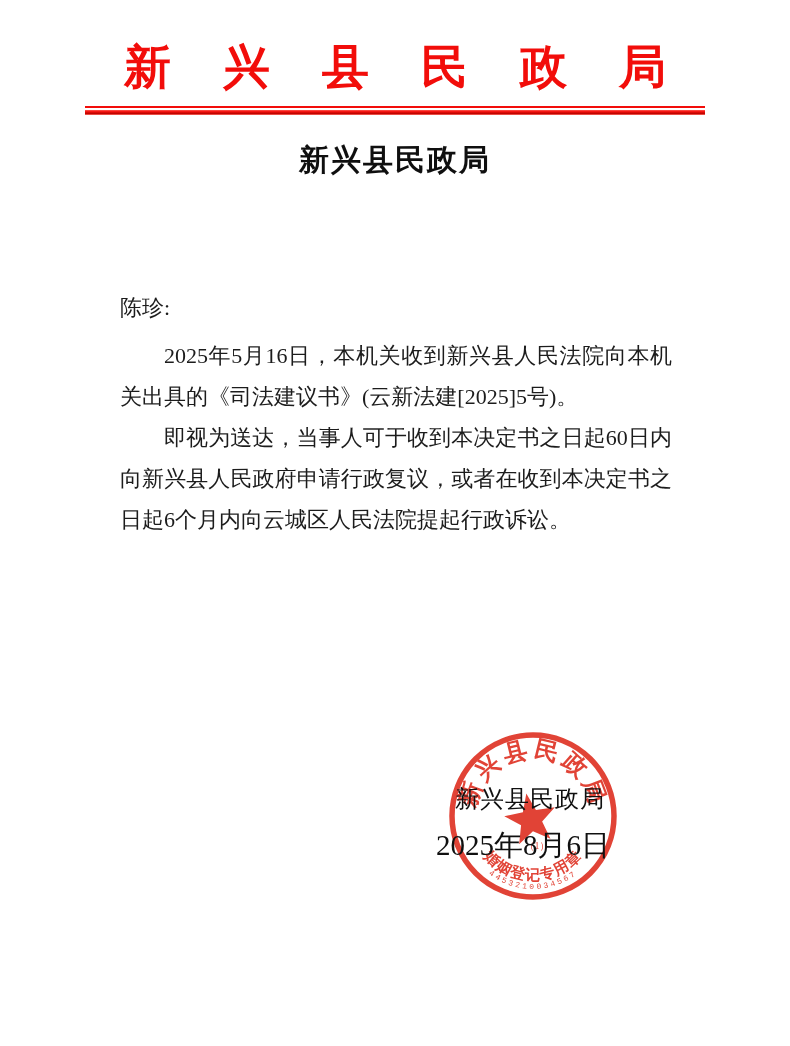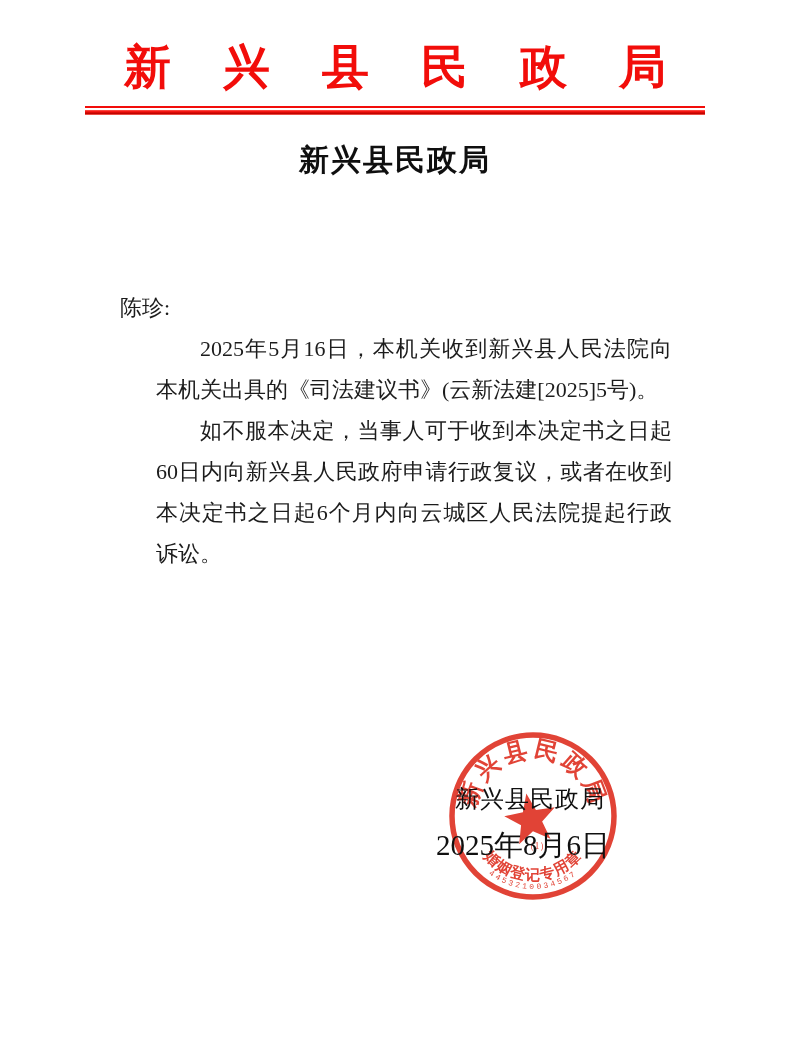--- a/index.html
+++ b/index.html
@@ -36,22 +36,22 @@
     text-align: center; font-weight: bold; color: #0f0f0f;
     font-size: 30px; line-height: 52px; letter-spacing: 2px;
     font-family: "Liberation Serif", "DejaVu Serif", serif;
   }
   .body-text {
     position: absolute; top: 287px; left: 120px; width: 552px;
     font-size: 22px; line-height: 41px;
     text-align: justify; text-justify: inter-character;
     color: #1c1c1c;
   }
-  .salutation { }
-  .body-text p.para { text-indent: 2em; margin-left: 36px; }
+  .salutation { margin-bottom: 7px; }
+  .body-text p.para { text-indent: 2em; }
   .seal {
     position: absolute; left: 433px; top: 716px;
     width: 200px; height: 200px; z-index: 1;
   }
   .sig-agency {
     position: absolute; left: 455px; top: 783px; z-index: 2;
     font-size: 24px; letter-spacing: 1px; color: #101010; white-space: nowrap;
   }
   .sig-date {
     position: absolute; left: 436px; top: 826px; z-index: 2;
@@ -69,21 +69,21 @@
   <div class="rule-thick"></div>
 </div>
 
 <div class="doc-title">
   <div>新兴县民政局</div>
 </div>
 
 <div class="body-text">
   <p class="salutation">陈珍:</p>
   <p class="para">2025年5月16日，本机关收到新兴县人民法院向本机关出具的《司法建议书》(云新法建[2025]5号)。</p>
-  <p class="para">如不服本决定，当事人可于收到本决定书之日起60日内向新兴县人民政府申请行政复议，或者在收到本决定书之日起6个月内向云城区人民法院提起行政诉讼。</p>
+  <p class="para">即视为送达，当事人可于收到本决定书之日起60日内向新兴县人民政府申请行政复议，或者在收到本决定书之日起6个月内向云城区人民法院提起行政诉讼。</p>
 </div>
 
 <svg class="seal" viewBox="0 0 200 200" xmlns="http://www.w3.org/2000/svg">
   <defs>
     <path id="topArc" d="M 42.2,94.9 A 58 58 0 0 1 157.8,94.9" fill="none"></path>
     <path id="bottomArc" d="M 51,141.1 A 64 64 0 0 0 149,141.1" fill="none"></path>
     <path id="codeArc" d="M 40.2,141.9 A 73 73 0 0 0 159.8,141.9" fill="none"></path>
   </defs>
   <g opacity="0.87">
     <circle cx="100" cy="100" r="81" fill="none" stroke="var(--seal-red)" stroke-width="5.5"></circle>

